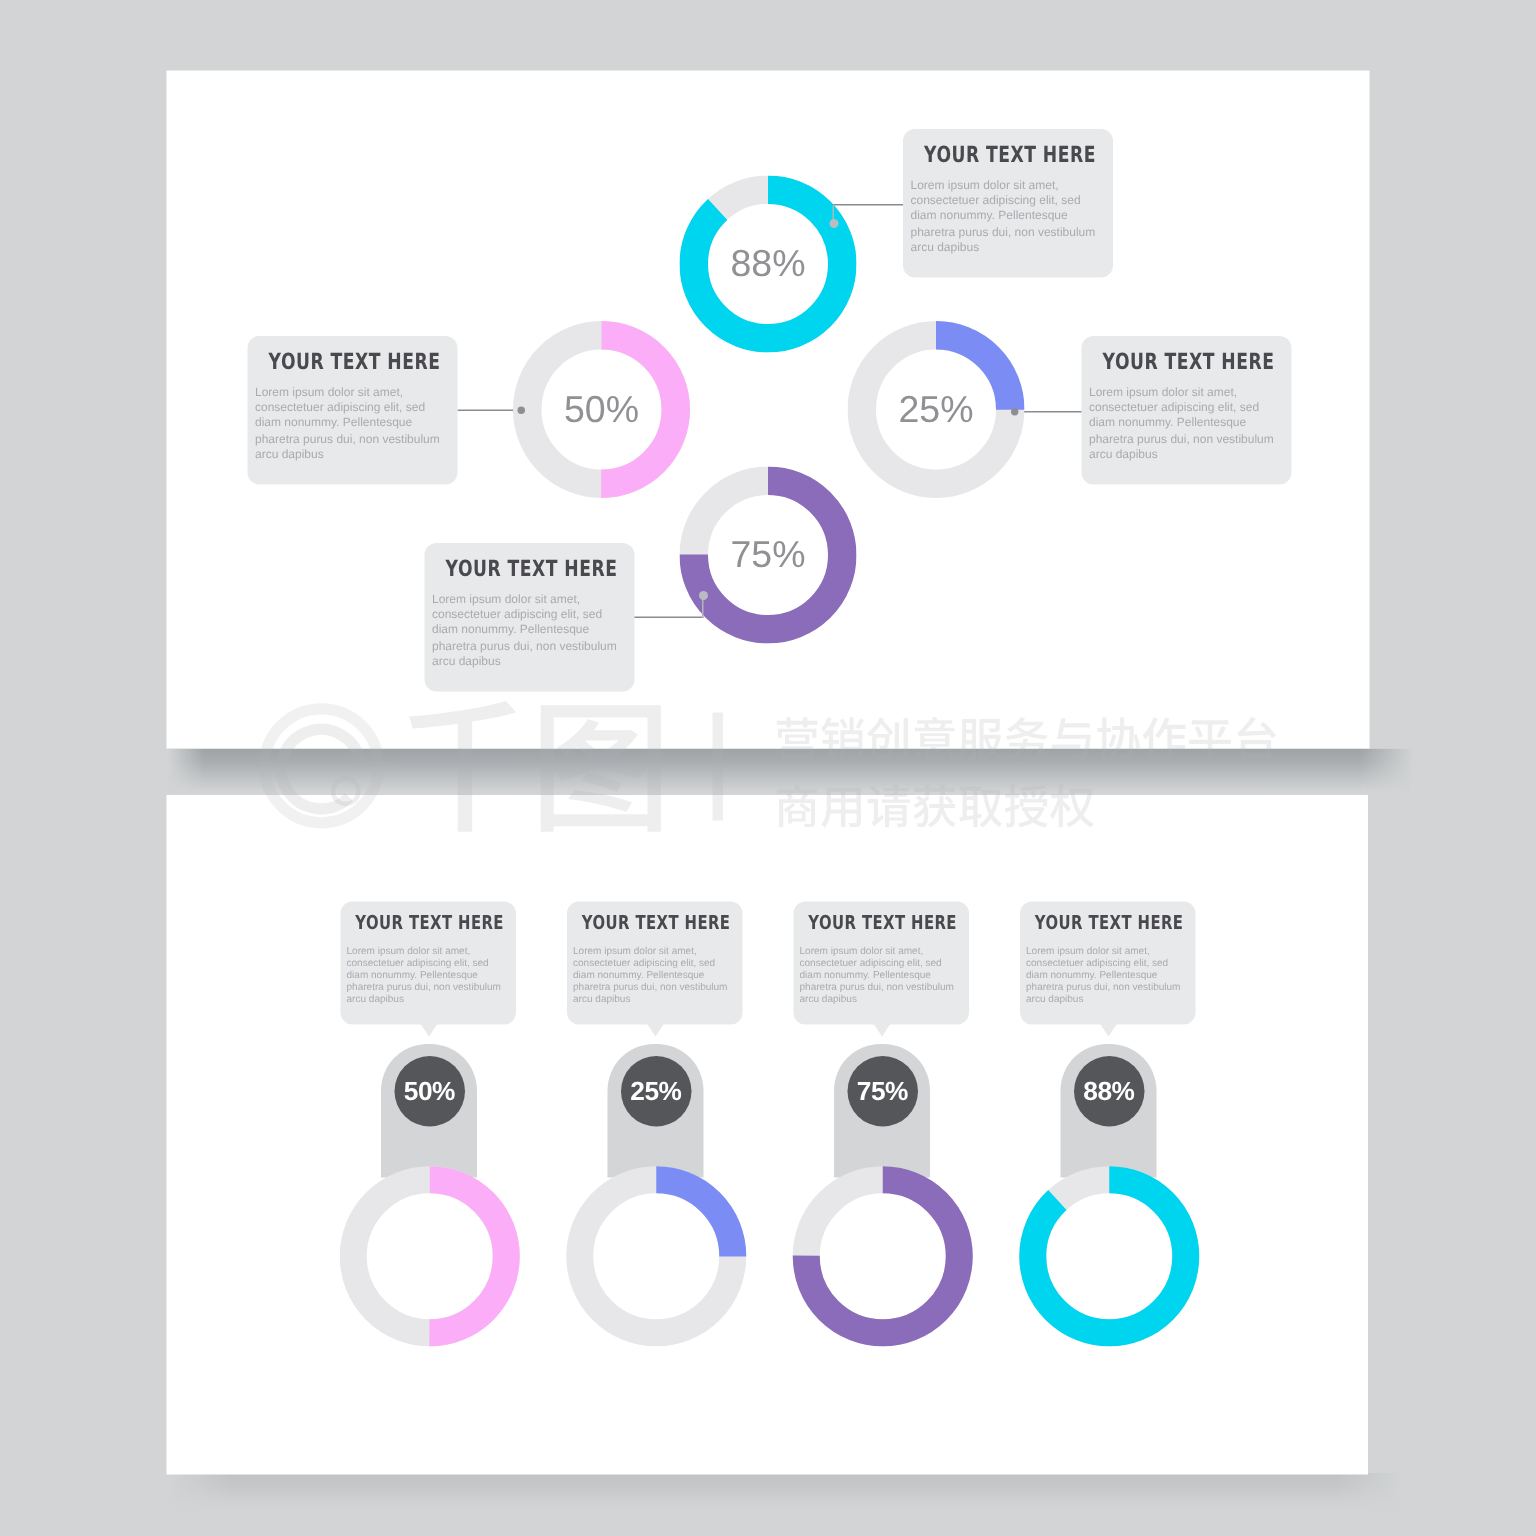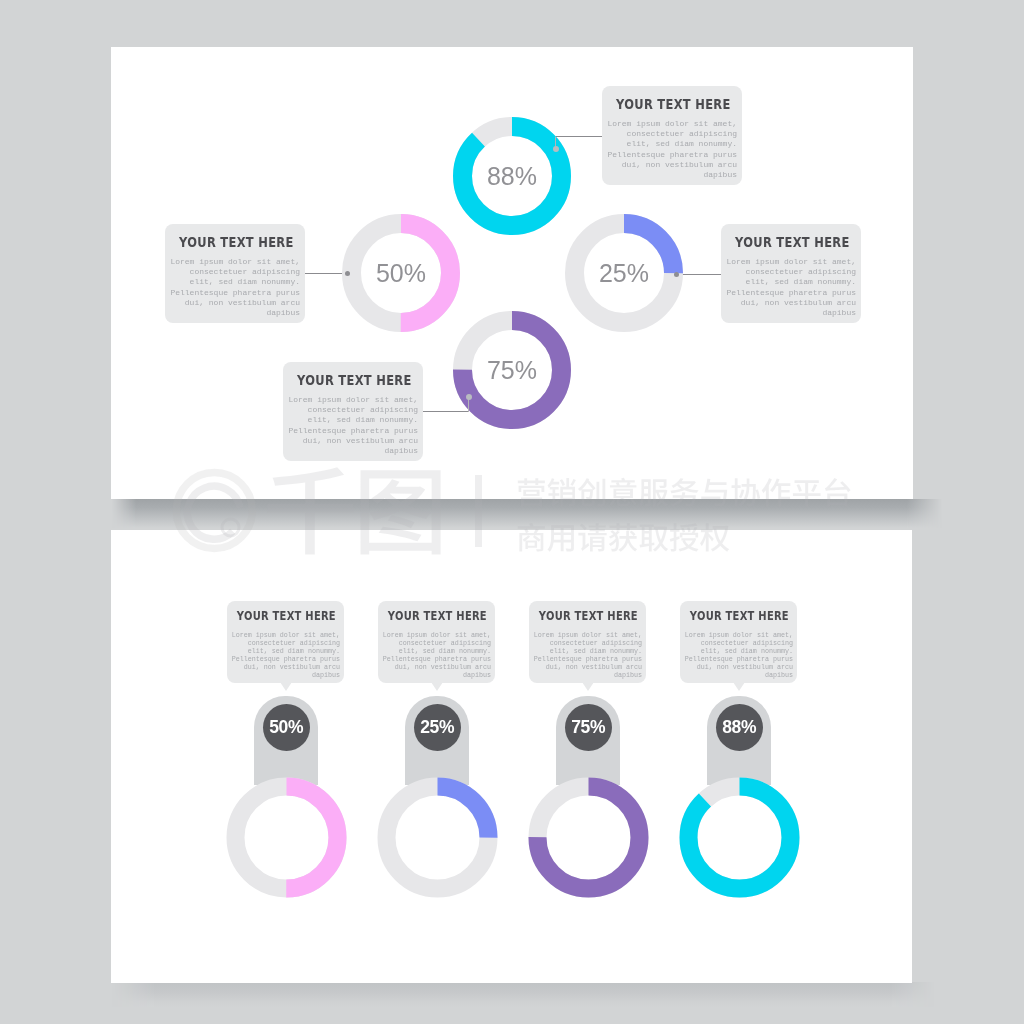--- a/index.html
+++ b/index.html
@@ -17,21 +17,21 @@
      mask-image:linear-gradient(to right,rgba(0,0,0,0) 0px,rgba(0,0,0,1) 24px,rgba(0,0,0,1) 795px,rgba(0,0,0,0) 830px);}
   #shadow-bottom{left:112px;top:982px;width:830px;height:25px;
      background:linear-gradient(to bottom,#c0c3c5 0%,#c6c8ca 40%,#cfd1d2 78%,#d2d4d5 100%);
      -webkit-mask-image:linear-gradient(to right,rgba(0,0,0,0) 0px,rgba(0,0,0,1) 42px,rgba(0,0,0,1) 780px,rgba(0,0,0,0) 822px);
      mask-image:linear-gradient(to right,rgba(0,0,0,0) 0px,rgba(0,0,0,1) 42px,rgba(0,0,0,1) 780px,rgba(0,0,0,0) 822px);}
 
   
   .tbox{position:absolute;background:#e8e9ea;border-radius:8px;box-sizing:border-box;}
   .tbox .title{font-weight:bold;color:#4a4a4e;text-align:center;
                font-family:"DejaVu Sans",sans-serif;transform-origin:center center;}
-  .tbox .body{color:#a9abaf;text-align:right;font-family:Liberation Mono, monospace;}
+  .tbox .body{color:#a9abaf;text-align:left;}
 
   .tbox-top{width:140px;height:99px;padding:10px 5px 0 5px;}
   .tbox-top .title{font-size:14.8px;line-height:16px;white-space:nowrap;letter-spacing:0.4px;
                    transform:scaleX(0.775) translateX(-7.2px);}
   .tbox-top .body{font-size:8px;line-height:10.2px;margin-top:7px;letter-spacing:0px;}
 
   .tbox-bot{width:117px;height:82px;padding:8px 4px 0 4px;}
   .tbox-bot .title{font-size:12.8px;line-height:14px;letter-spacing:0.35px;white-space:nowrap;
                    transform:scaleX(0.775) translateX(-8.3px);}
   .tbox-bot .body{font-size:6.7px;line-height:8.1px;margin-top:8px;}

